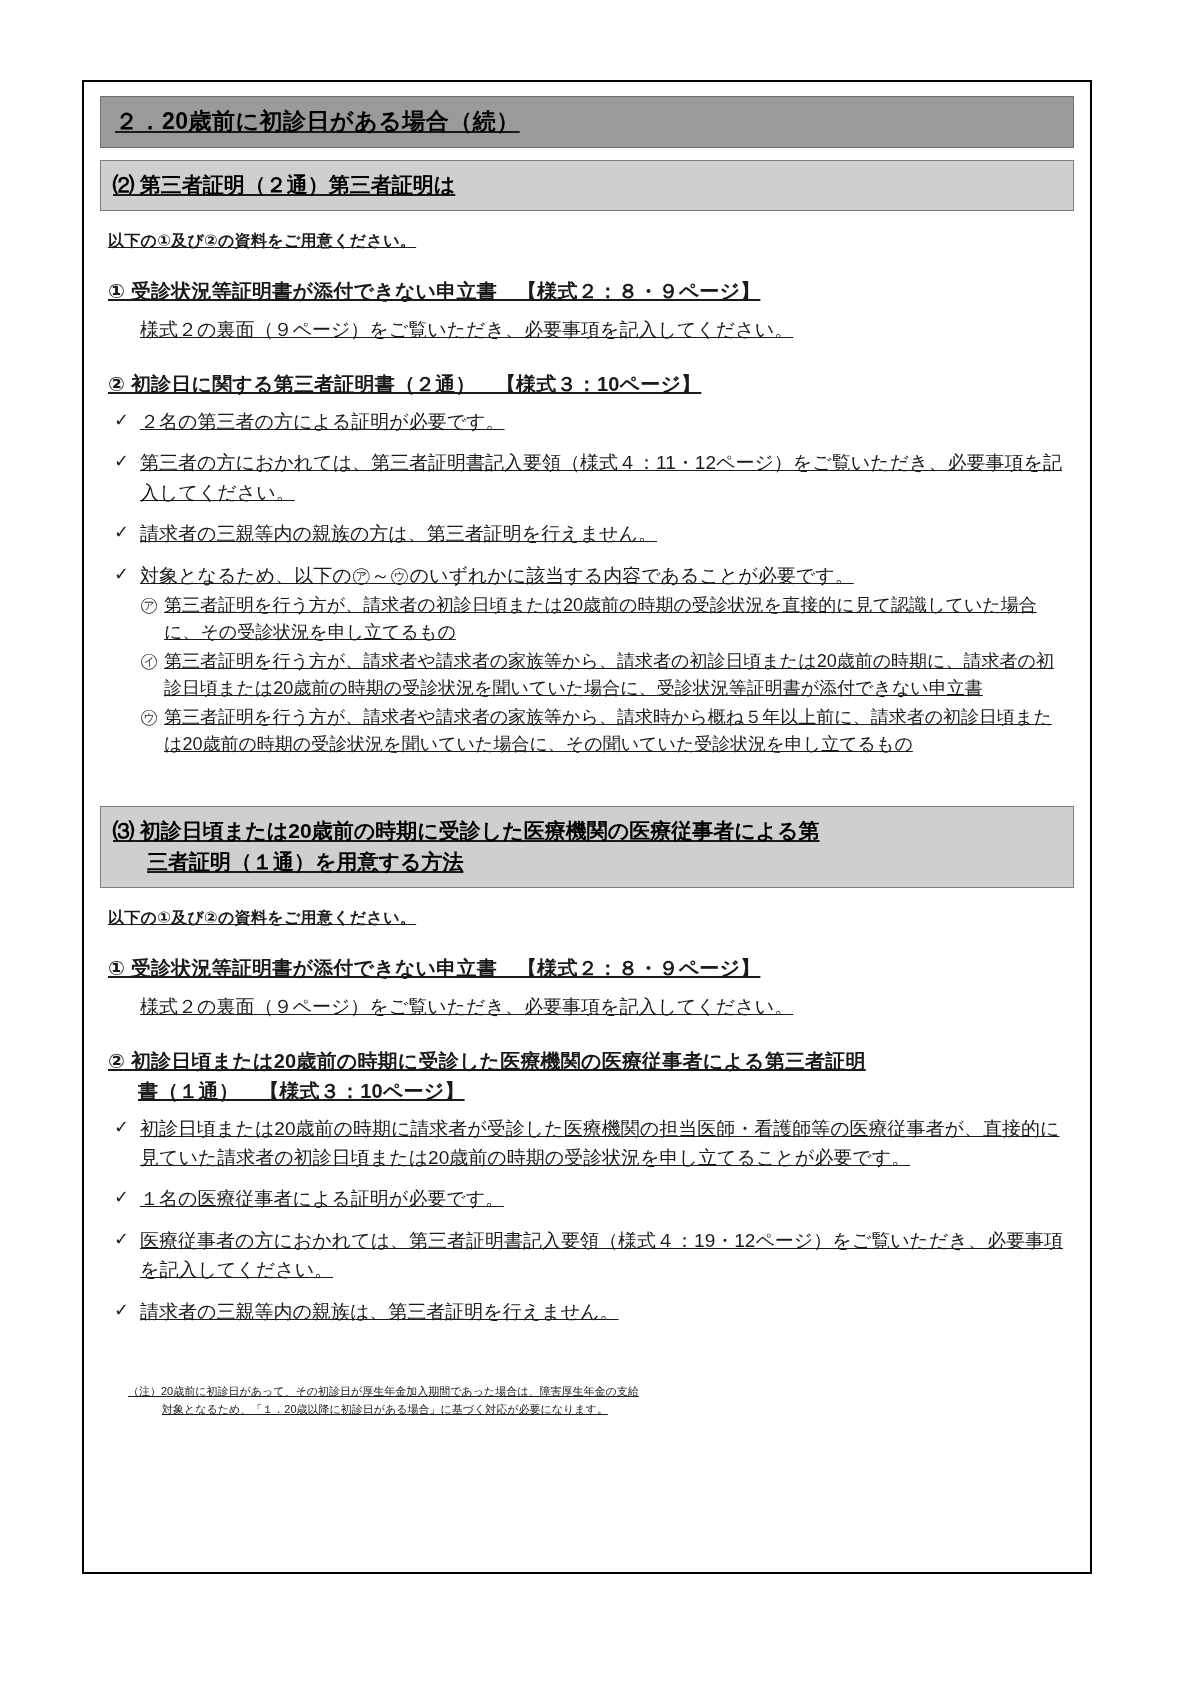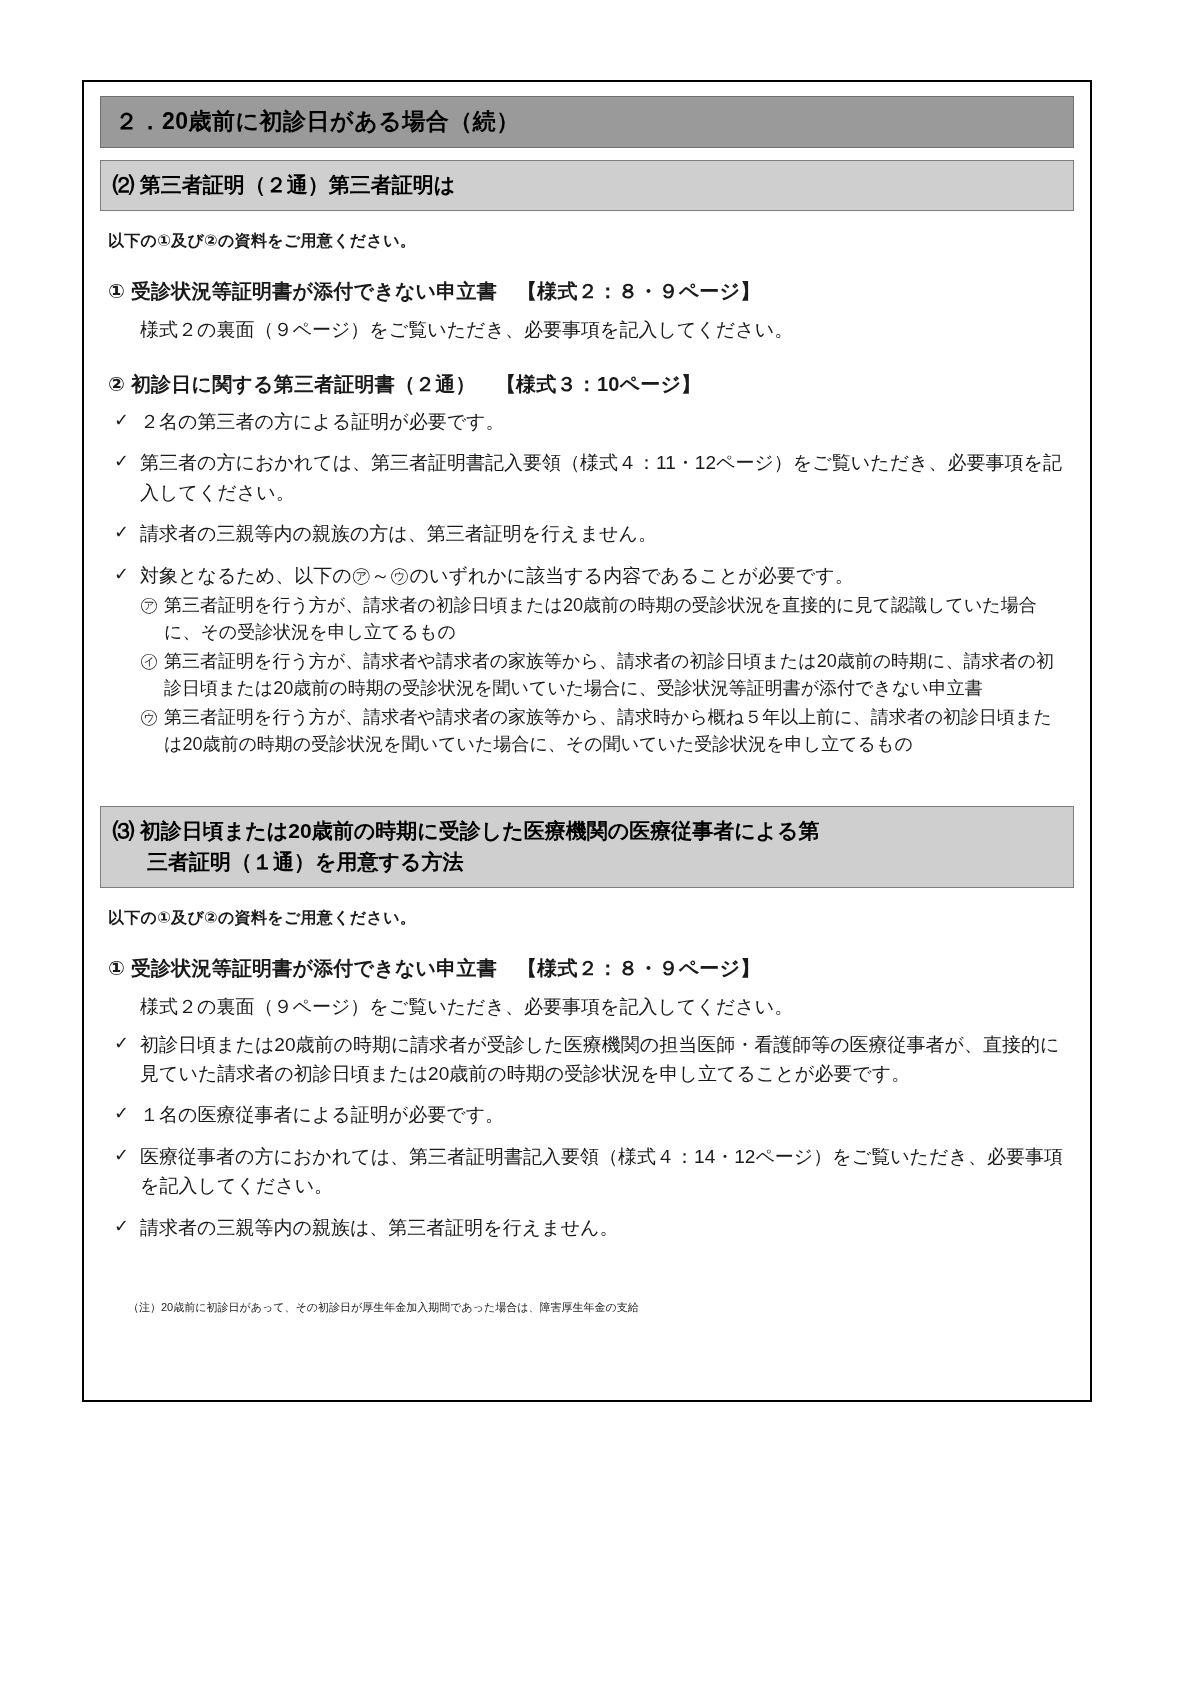--- a/index.html
+++ b/index.html
@@ -12,25 +12,26 @@
     height: 1695px;
     font-family: "Liberation Sans", "DejaVu Sans", sans-serif;
     color: #1a1a1a;
     position: relative;
   }
   .page {
     position: absolute;
     left: 82px;
     top: 80px;
     width: 1010px;
-    height: 1322px;
+    height: 1494px;
     border: 2px solid #000000;
     box-sizing: border-box;
     background: #ffffff;
     padding: 0;
+    text-decoration: underline;
   }
   .inner {
     padding: 14px 16px 10px 16px;
   }
 
   
   .title-bar {
     background: #9a9a9a;
     color: #000000;
     font-weight: bold;
@@ -186,39 +187,44 @@
       <span>⑶ 初診日頃または20歳前の時期に受診した医療機関の医療従事者による第</span>
       <span class="cont">三者証明（１通）を用意する方法</span>
     </div>
 
     <div class="body-block">
       <div class="lead">以下の①及び②の資料をご用意ください。</div>
 
       <div class="num-item">① 受診状況等証明書が添付できない申立書　【様式２：８・９ページ】</div>
       <div class="sub-note">様式２の裏面（９ページ）をご覧いただき、必要事項を記入してください。</div>
 
+      <div class="num-item">
+        <span>② 初診日頃または20歳前の時期に受診した医療機関の医療従事者による第三者証明</span>
+        <span class="ind">書（１通）　【様式３：10ページ】</span>
+      </div>
 
       <ul class="check-list">
         <li>
           <span class="chk">✓</span>
           <span>初診日頃または20歳前の時期に請求者が受診した医療機関の担当医師・看護師等の医療従事者が、直接的に見ていた請求者の初診日頃または20歳前の時期の受診状況を申し立てることが必要です。</span>
         </li>
         <li>
           <span class="chk">✓</span>
           <span>１名の医療従事者による証明が必要です。</span>
         </li>
         <li>
           <span class="chk">✓</span>
-          <span>医療従事者の方におかれては、第三者証明書記入要領（様式４：14・12ページ）をご覧いただき、必要事項を記入してください。</span>
+          <span>医療従事者の方におかれては、第三者証明書記入要領（様式４：19・12ページ）をご覧いただき、必要事項を記入してください。</span>
         </li>
         <li>
           <span class="chk">✓</span>
           <span>請求者の三親等内の親族は、第三者証明を行えません。</span>
         </li>
       </ul>
 
       <div class="footnote">
         <span>（注）20歳前に初診日があって、その初診日が厚生年金加入期間であった場合は、障害厚生年金の支給</span>
+        <span class="fn-line2">対象となるため、「１．20歳以降に初診日がある場合」に基づく対応が必要になります。</span>
       </div>
     </div>
 
   </div>
 </div>
 
 </body></html>

